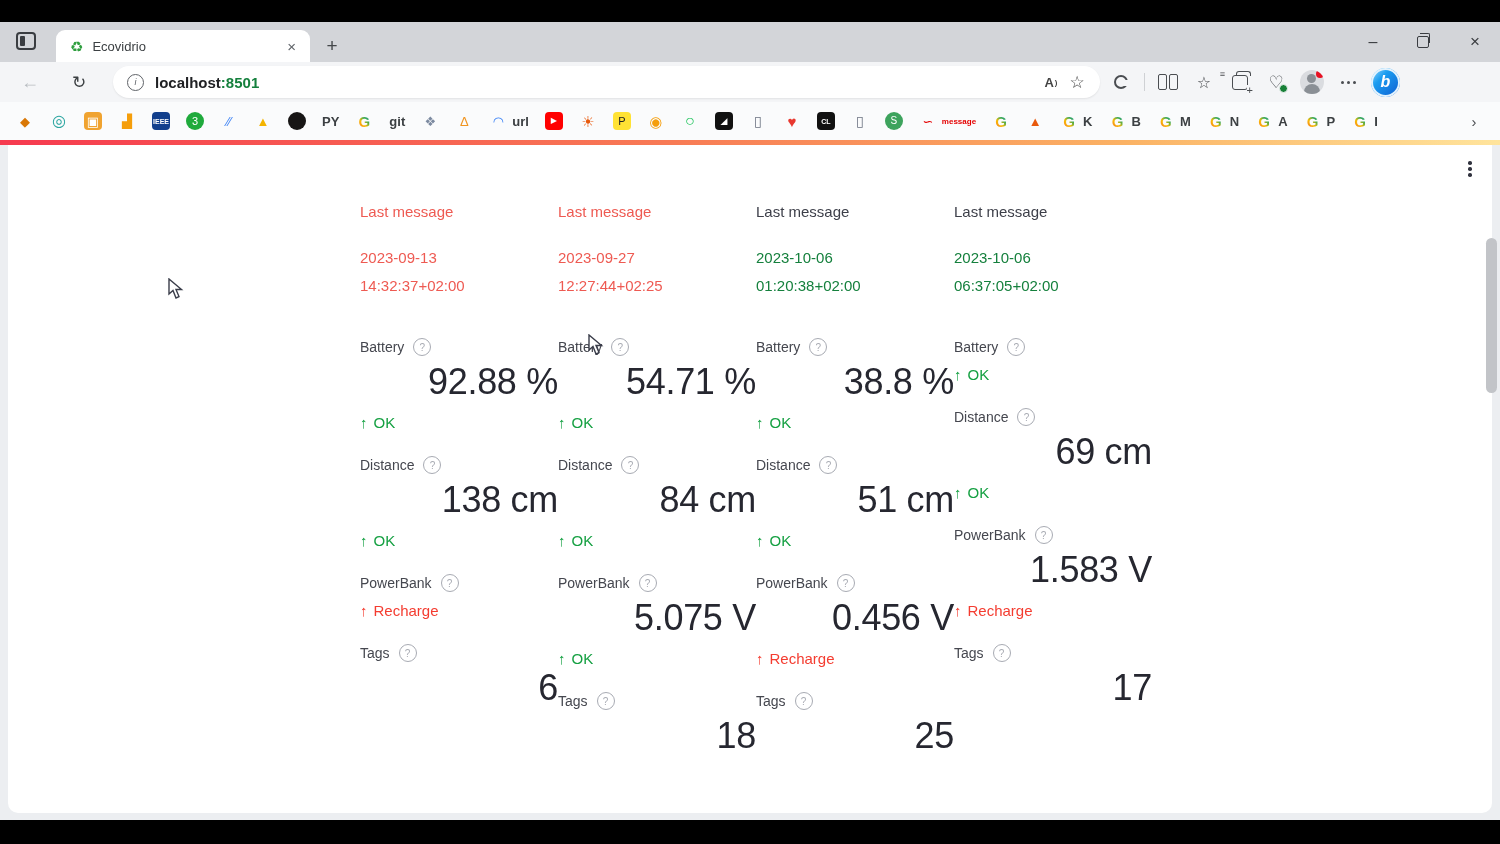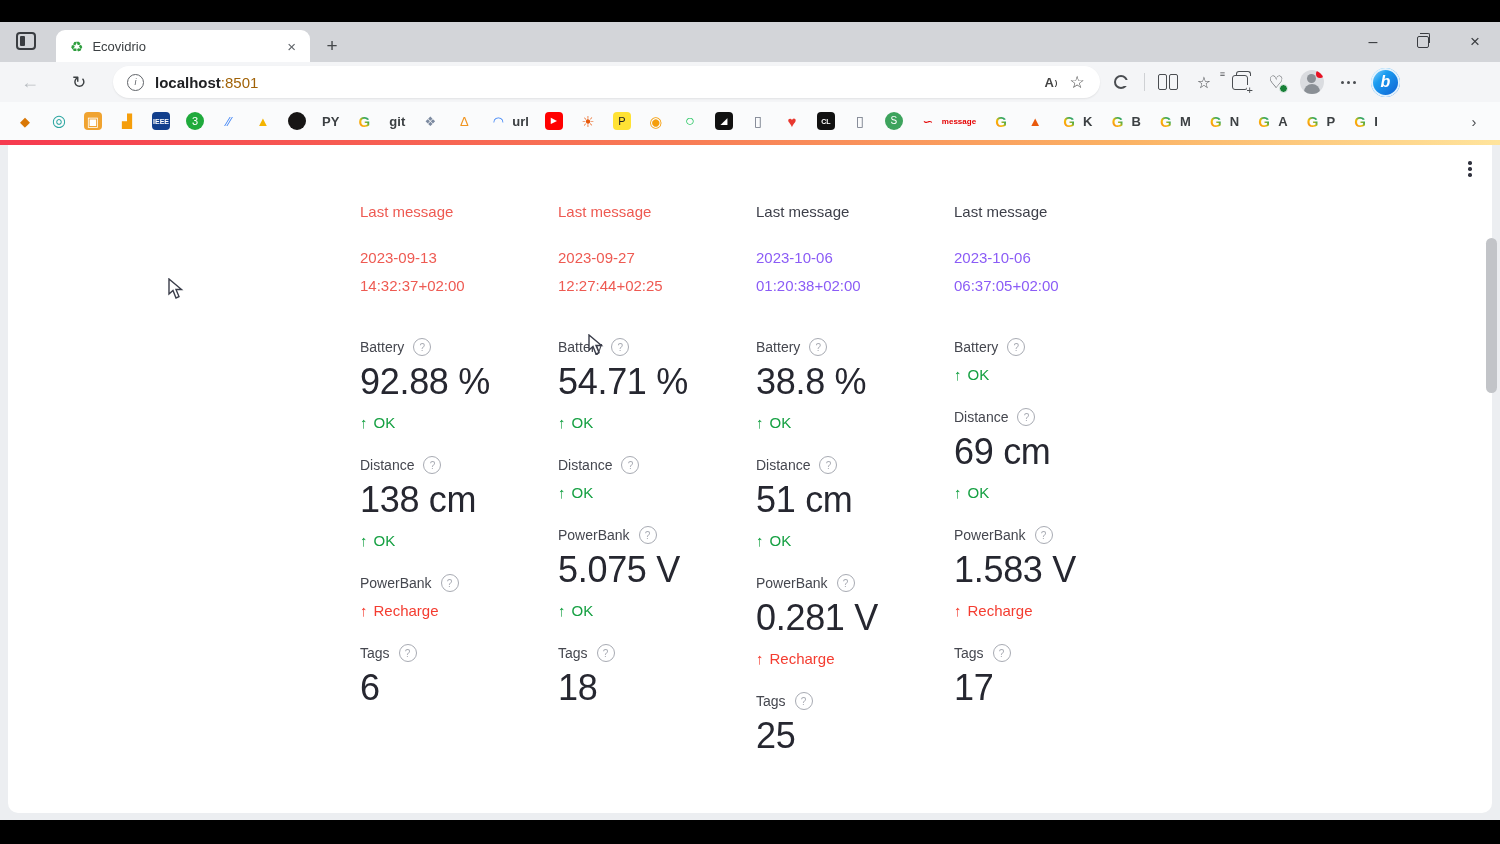--- a/index.html
+++ b/index.html
@@ -30,21 +30,21 @@
 
   
   .toolbar{position:absolute;left:0;top:62px;width:1500px;height:40px;background:#f4f5f7;}
   .nav-ico{position:absolute;top:8px;width:24px;height:24px;display:flex;align-items:center;justify-content:center;font-size:18px;cursor:pointer;}
   .back{left:18px;color:#b9bdc2;}
   .refresh{left:67px;color:#3c4043;font-size:17px;}
   .omnibox{position:absolute;left:113px;top:66px;width:987px;height:32px;background:#fff;border-radius:16px;box-shadow:0 1px 2px rgba(0,0,0,.08);display:flex;align-items:center;padding:0 10px 0 14px;box-sizing:border-box;}
   .info-ico{width:15px;height:15px;border:1.5px solid #5f6368;border-radius:50%;color:#5f6368;font-size:9px;font-style:italic;display:flex;align-items:center;justify-content:center;margin-right:11px;flex:none;}
   .url{font-size:15px;white-space:nowrap;flex:1;}
   .url .host{color:#202124;font-weight:600;}
-  .url .port{color:#a16207;font-weight:400;}
+  .url .port{color:#15803d;font-weight:700;}
   .pill-ico{width:26px;height:26px;display:flex;align-items:center;justify-content:center;color:#444;cursor:pointer;flex:none;}
   .readaloud{font-size:13px;font-weight:600;}
   .readaloud sup{font-size:8px;margin-left:1px;}
   .star{font-size:17px;}
   .tb-right{position:absolute;left:1108px;top:66px;height:32px;display:flex;align-items:center;gap:10px;}
   .tb-ico{width:26px;height:26px;display:flex;align-items:center;justify-content:center;color:#4a4d51;cursor:pointer;position:relative;}
   .ring-c{width:14px;height:14px;border:2px solid #4a4d51;border-radius:50%;box-sizing:border-box;position:relative;}
   .ring-c::after{content:"";position:absolute;right:-3px;top:3px;width:7px;height:6px;background:#f4f5f7;}
   .tb-div{width:1px;height:18px;background:#cfd1d4;}
   .split{display:flex;gap:2px;}
@@ -80,23 +80,23 @@
   .appbg{position:absolute;left:0;top:145px;width:1500px;height:675px;background:#eceef1;}
   .appcard{position:absolute;left:8px;top:145px;width:1484px;height:668px;background:#fff;border-radius:0 0 10px 10px;}
   .kebab{position:absolute;left:1464px;top:157px;display:flex;flex-direction:column;gap:2.5px;padding:4px;cursor:pointer;}
   .kebab i{width:3.5px;height:3.5px;border-radius:50%;background:#31333f;}
   .scroll-thumb{position:absolute;left:1486px;top:238px;width:11px;height:155px;background:#c2c4c8;border-radius:6px;cursor:pointer;}
 
   .metrics{position:absolute;left:360px;top:203px;display:flex;}
   .mcol{width:198px;flex:none;}
   .lm{margin-bottom:40px;}
   .lm-label{font-size:15px;color:#3d3f49;height:20px;margin-bottom:26px;}
-  .lm-date{font-size:15px;color:#8b5cf6;height:20px;margin-bottom:8px;}
+  .lm-date{font-size:15px;color:#15803d;height:20px;margin-bottom:8px;}
   .mcol.alert .lm-label,.mcol.alert .lm-date{color:#ee5a52;}
-  .metric{margin-bottom:22px;}
+  .metric{margin-bottom:22px;text-align:right;}
   .m-label-row{display:flex;align-items:center;gap:9px;height:20px;}
   .m-label{font-size:14px;color:#45474f;}
   .help{width:16px;height:16px;border:1.5px solid #a8abb3;border-radius:50%;color:#a8abb3;font-size:10px;display:flex;align-items:center;justify-content:center;cursor:pointer;flex:none;}
   .m-value{font-size:36px;color:#262730;line-height:46px;margin-top:2px;letter-spacing:-.3px;}
   .m-delta{display:flex;align-items:center;gap:6px;font-size:15px;margin-top:6px;height:22px;}
   .m-delta .arr{font-size:15px;}
   .m-delta.up-ok{color:#15a042;}
   .m-delta.up-warn{color:#f43c30;}
 
   .cursor{position:absolute;width:17px;height:22px;pointer-events:none;}
@@ -384,20 +384,21 @@
           <span>OK</span>
         </div>
     </div>
     <div class="metric">
       <div class="m-label-row">
           <span class="m-label">Distance</span>
           <span class="help">
             <span>?</span>
           </span>
         </div>
+      <div class="m-value">84 cm</div>
       <div class="m-delta up-ok">
           <span class="arr">↑</span>
           <span>OK</span>
         </div>
     </div>
     <div class="metric">
       <div class="m-label-row">
           <span class="m-label">PowerBank</span>
           <span class="help">
             <span>?</span>
@@ -452,21 +453,21 @@
           <span>OK</span>
         </div>
     </div>
     <div class="metric">
       <div class="m-label-row">
           <span class="m-label">PowerBank</span>
           <span class="help">
             <span>?</span>
           </span>
         </div>
-      <div class="m-value">0.281 V</div>
+      <div class="m-value">0.456 V</div>
       <div class="m-delta up-warn">
           <span class="arr">↑</span>
           <span>Recharge</span>
         </div>
     </div>
     <div class="metric">
       <div class="m-label-row">
           <span class="m-label">Tags</span>
           <span class="help">
             <span>?</span>

